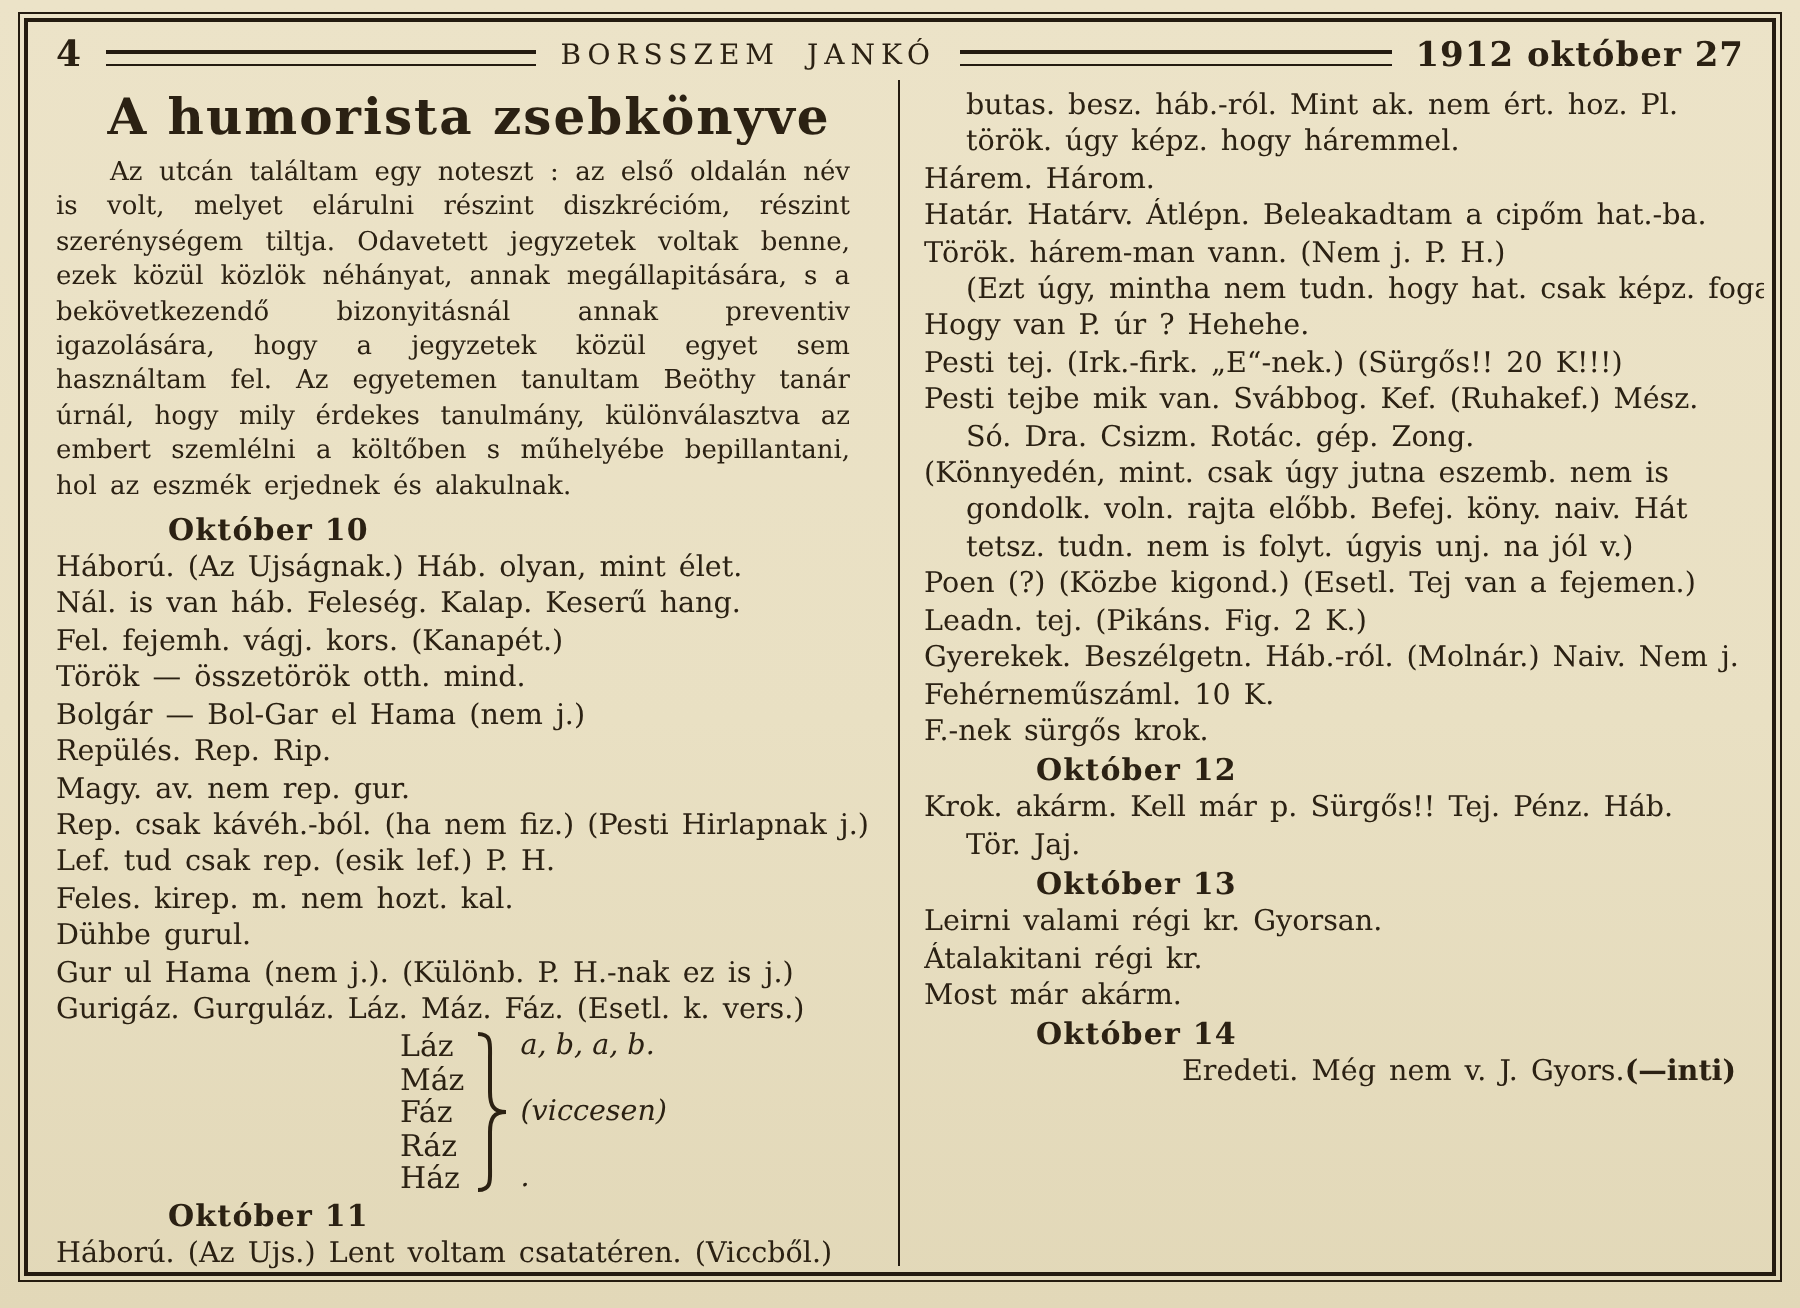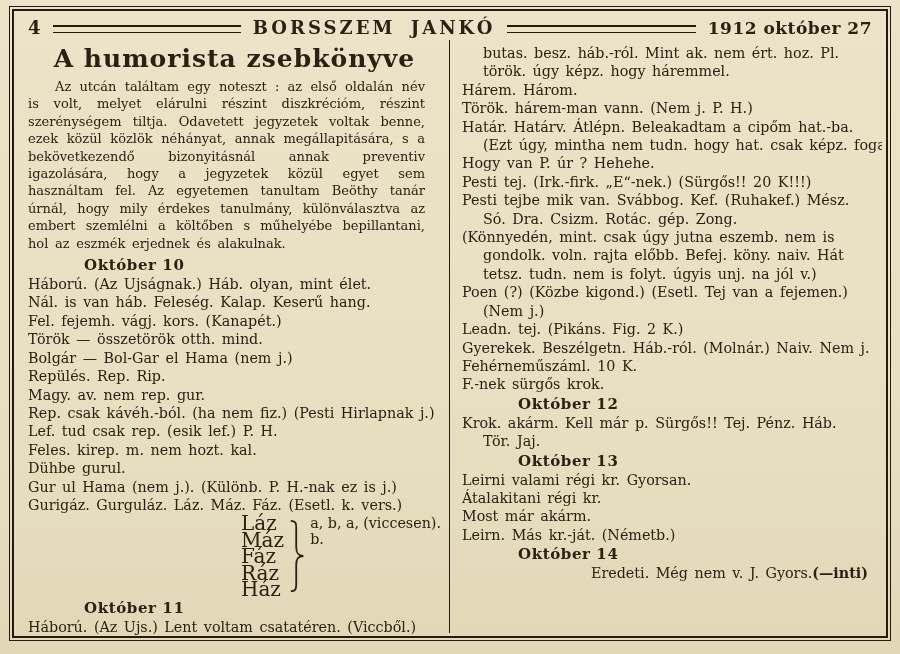--- a/index.html
+++ b/index.html
@@ -14,44 +14,44 @@
     box-sizing:border-box;height:100%;
     border:2px solid #241b10;
     outline:1px solid #241b10;outline-offset:2px;
     padding:2px 0 0 0;
     overflow:hidden;
   }
   
   .hdr{display:flex;align-items:center;padding:4px 14px 2px 14px;}
   .hdr .pgnum{font-weight:bold;font-size:18px;}
   .hdr .rule{flex:1;height:5px;border-top:2px solid #241b10;border-bottom:1px solid #241b10;margin:2px 12px 0 12px;}
-  .hdr .mast{font-weight:bold;font-size:18px;letter-spacing:3px;word-spacing:6px;}
+  .hdr .mast{font-weight:normal;font-size:14px;letter-spacing:3px;word-spacing:6px;}
   .hdr .date{font-weight:bold;font-size:17px;letter-spacing:0.5px;}
   
   .cols{display:flex;height:calc(100% - 30px);}
   .col{box-sizing:border-box;width:50%;padding:4px 4px 6px 14px;}
   .col.left{border-right:1px solid #241b10;padding-right:8px;}
   .col.right{padding-left:12px;}
   h1.title{margin:0 0 5px 0;text-align:center;font-size:25px;letter-spacing:1px;font-weight:bold;}
   .intro{
     margin:0 16px 3px 0;font-size:13px;line-height:17.4px;
     text-align:justify;text-indent:27px;word-spacing:2.5px;
   }
   .heading{font-weight:bold;font-size:15px;line-height:20px;padding-left:56px;letter-spacing:0.6px;}
   .line{font-size:14.3px;line-height:18.4px;word-spacing:2px;white-space:nowrap;overflow:hidden;}
   .line.cont{padding-left:21px;}
   .it{}
   .bd{font-weight:bold;}
   .line.has-right{display:flex;justify-content:flex-end;padding-right:14px;}
   
   .brace-block{display:flex;margin:1px 0 1px 172px;height:82px;}
-  .brace-items{display:flex;flex-direction:column;justify-content:space-between;font-size:20px;margin-left:41px;}
+  .brace-items{display:flex;flex-direction:column;justify-content:space-between;font-size:15px;}
   .brace-items div{line-height:16px;}
   .brace-icon{width:18px;height:82px;margin:0 5px;}
-  .brace-notes{display:flex;flex-direction:row;justify-content:space-between;font-size:14.3px;}
+  .brace-notes{display:flex;flex-direction:column;justify-content:space-between;font-size:14.3px;font-style:italic;}
   .brace-notes div{line-height:16px;}
 </style>
 </head>
 <body>
 
 <div class="page">
   <div class="frame">
 
     <div class="hdr">
       <span class="pgnum">4</span>
@@ -100,44 +100,42 @@
             <div class="heading">Október 11</div>
             <div class="line"><span class="it">Háború.</span><span> (Az Ujs.) Lent voltam csatatéren. (Viccből.)</span></div>
             <div class="line cont"><span>De azért lehessen látn. hogy nem is voltm. Naiv</span></div>
           </div>
       </div>
       <div class="col right">
         <div id="right-blocks">
             <div class="line cont"><span>butas. besz. háb.-ról. Mint ak. nem ért. hoz. Pl.</span></div>
             <div class="line cont"><span>török. úgy képz. hogy háremmel.</span></div>
             <div class="line"><span>Hárem. Három.</span></div>
+            <div class="line"><span>Határ. Határv. Átlépn. Beleakadtam a cipőm hat.-ba.</span></div>
             <div class="line"><span>Török. hárem-man vann. (Nem j. P. H.)</span></div>
-            <div class="line"><span>Határ. Határv. Átlépn. Beleakadtam a cipőm hat.-ba.</span></div>
             <div class="line cont"><span>(Ezt úgy, mintha nem tudn. hogy hat. csak képz. fogal.)</span></div>
             <div class="line"><span>Hogy van P. úr ? Hehehe.</span></div>
             <div class="line"><span class="it">Pesti tej.</span><span> (Irk.-firk. „E“-nek.) (</span><span class="it">Sürgős!! 20 K!!!</span><span>)</span></div>
             <div class="line"><span>Pesti tejbe mik van. Svábbog. Kef. (Ruhakef.) Mész.</span></div>
             <div class="line cont"><span>Só. Dra. Csizm. Rotác. gép. Zong.</span></div>
             <div class="line"><span>(Könnyedén, mint. csak úgy jutna eszemb. nem is</span></div>
             <div class="line cont"><span>gondolk. voln. rajta előbb. Befej. köny. naiv. Hát</span></div>
             <div class="line cont"><span>tetsz. tudn. nem is folyt. úgyis unj. na jól v.)</span></div>
             <div class="line"><span>Poen (?) (Közbe kigond.) (Esetl. Tej van a fejemen.)</span></div>
-            <div class="line cont"><span>(Nem j.)</span></div>
             <div class="line"><span>Leadn. tej. (Pikáns. Fig. 2 K.)</span></div>
             <div class="line"><span class="it">Gyerekek.</span><span> Beszélgetn. Háb.-ról. (Molnár.) Naiv. Nem j.</span></div>
             <div class="line"><span>Fehérneműszáml. 10 K.</span></div>
             <div class="line"><span>F.-nek </span><span class="it">sürgős</span><span> krok.</span></div>
             <div class="heading">Október 12</div>
             <div class="line"><span>Krok. akárm. Kell már p. </span><span class="it">Sürgős!!</span><span> Tej. Pénz. Háb.</span></div>
             <div class="line cont"><span>Tör. Jaj.</span></div>
             <div class="heading">Október 13</div>
             <div class="line"><span>Leirni valami régi kr. Gyorsan.</span></div>
             <div class="line"><span>Átalakitani régi kr.</span></div>
             <div class="line"><span>Most már akárm.</span></div>
-            <div class="line"><span>Leirn. Más kr.-ját. (Németb.)</span></div>
             <div class="heading">Október 14</div>
             <div class="line has-right">
               <span><span>Eredeti. Még nem v. J. Gyors.</span></span>
               <span class="it bd">(—inti)</span>
             </div>
           </div>
       </div>
     </div>
 
   </div>

